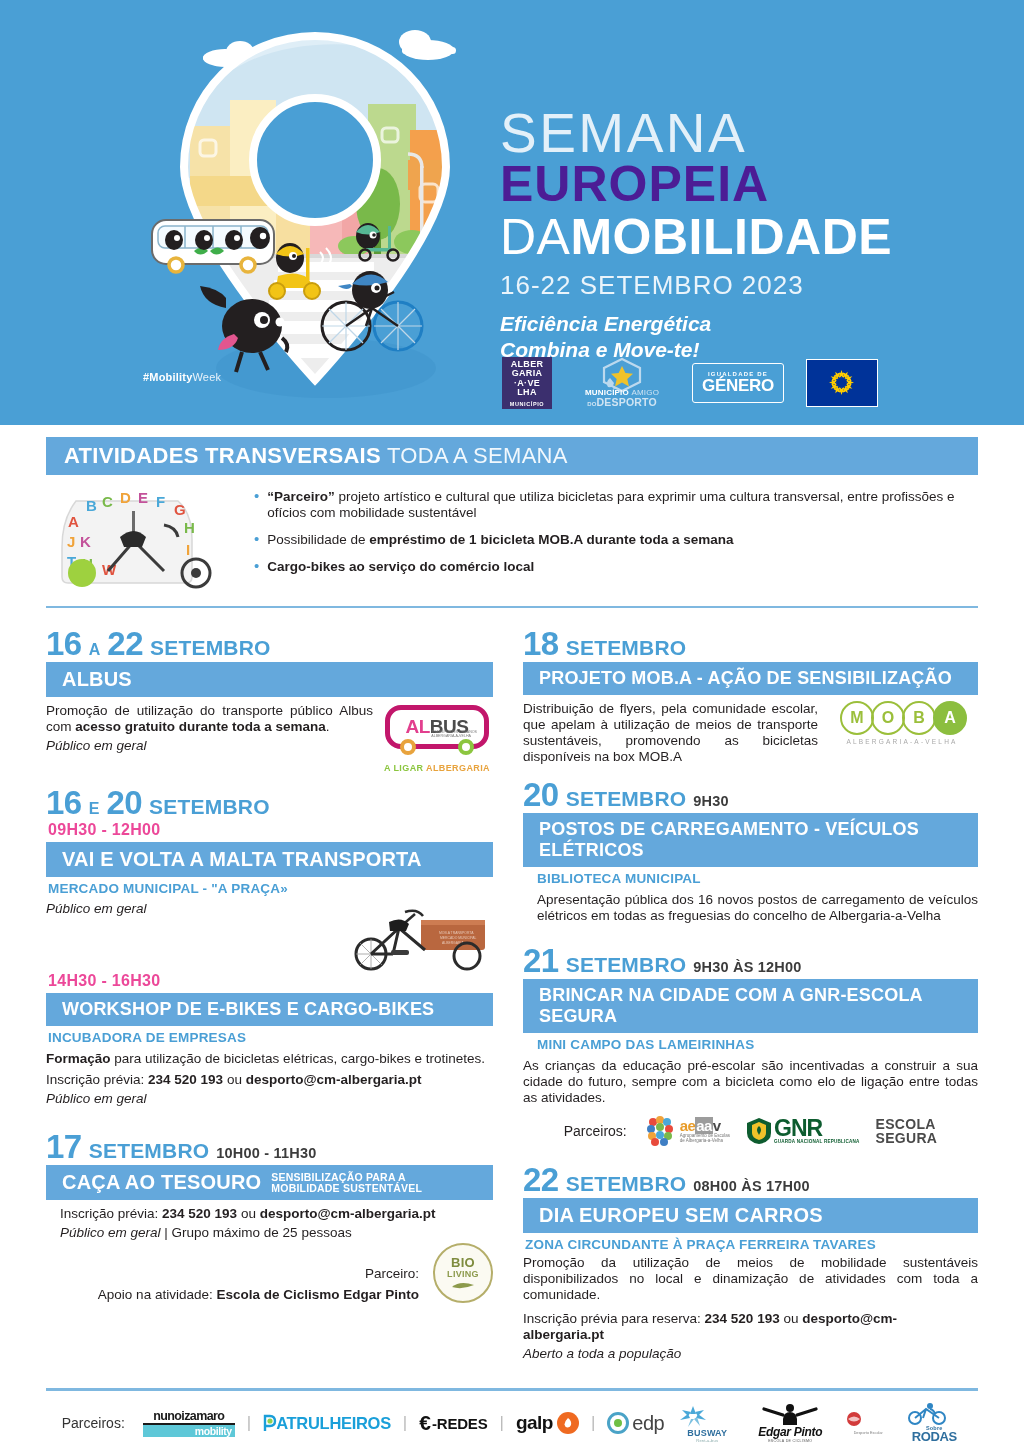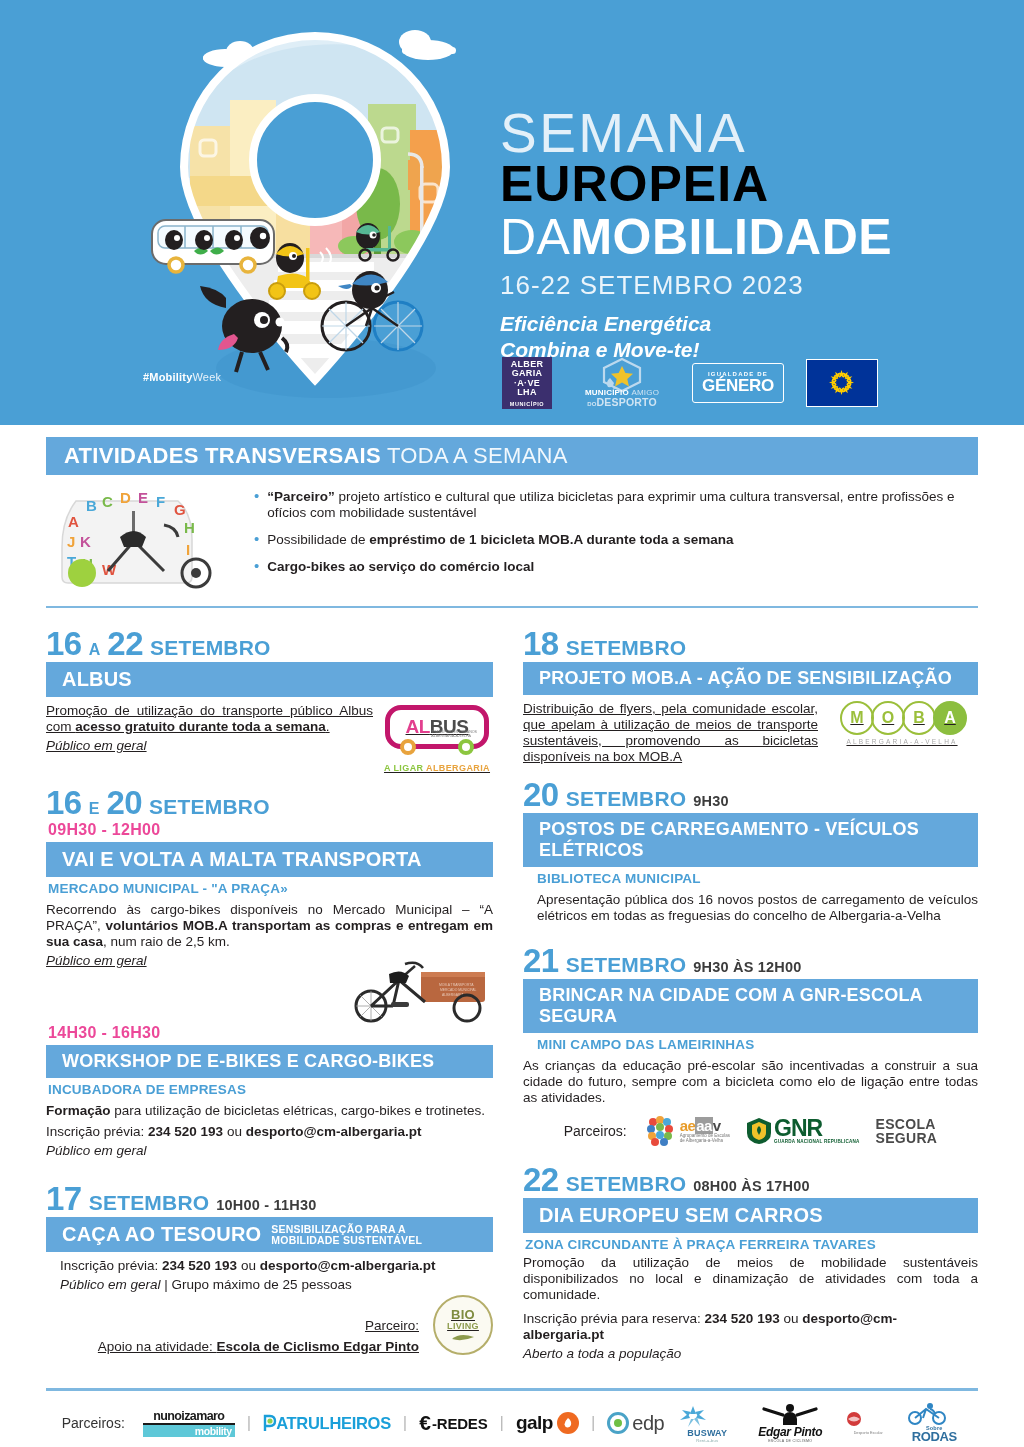--- a/index.html
+++ b/index.html
@@ -27,21 +27,21 @@
   .hashtag b { font-weight:bold; color:#ffffff; }
 
   .title-block { position:absolute; left:500px; top:108px; width:500px; }
   .t-semana {
     font-size:55px; line-height:50px; font-weight:300;
     letter-spacing:2.5px; color:#e3f0f9;
     font-family:"Liberation Sans", sans-serif;
   }
   .t-europeia {
     font-size:50px; line-height:52px; font-weight:bold;
-    letter-spacing:1px; color:#000000;
+    letter-spacing:1px; color:#4c1d95;
   }
   .t-damob { font-size:50px; line-height:54px; letter-spacing:.5px; color:#ffffff; }
   .t-damob .lite { font-weight:300; }
   .t-damob .bold { font-weight:bold; }
   .t-dates {
     margin-top:6px; font-size:26px; font-weight:300;
     letter-spacing:1px; color:#eaf4fb;
   }
   .t-slogan {
     margin-top:10px; font-size:21px; line-height:26px;
@@ -126,21 +126,21 @@
   .evt-bar.small-title { font-size:18px; }
 
   .venue { font-size:13.5px; font-weight:bold; color:#4a9fd5; letter-spacing:.2px; margin:4px 0 2px 2px; }
   .venue .paren { color:#8ec2e3; }
 
   .body-txt { font-size:13.5px; line-height:16px; margin-top:6px; }
   .body-txt.j { text-align:justify; }
   .body-txt b { font-weight:bold; }
   .ital { font-style:italic; }
 
-  .row-split { display:flex; align-items:flex-start; gap:8px;text-decoration:underline; }
+  .row-split { display:flex; align-items:flex-start; gap:8px; }
 
   
   .albus-logo { width:112px; flex:0 0 112px; text-align:center; padding-top:2px; }
   .albus-bus {
     width:104px; height:44px; border:5px solid #c2166b; border-radius:16px;
     position:relative; margin:0 auto;
     display:flex; align-items:center; justify-content:center;
   }
   .albus-bus .al { font-size:19px; font-weight:bold; color:#e23f8e; letter-spacing:-.5px; }
   .albus-bus .bus { font-size:19px; font-weight:bold; color:#4b4b4b; letter-spacing:-.5px; }
@@ -561,21 +561,20 @@
           <span class="num">16</span>
           <span class="conj">E</span>
           <span class="num">20</span>
           <span class="mon">SETEMBRO</span>
         </div>
         <div class="time-sub">09H30 - 12H00</div>
         <div class="evt-bar">
             <span>VAI E VOLTA A MALTA TRANSPORTA</span>
           </div>
         <div class="venue">MERCADO MUNICIPAL - "A PRAÇA»</div>
-        <div class="body-txt j"><span>Recorrendo às cargo-bikes disponíveis no Mercado Municipal – “A PRAÇA”, </span><b>voluntários MOB.A transportam as compras e entregam em sua casa</b><span>, num raio de 2,5 km.</span></div>
         <div class="row-split">
           <div class="body-txt ital" style="flex:1;margin-top:3px">Público em geral</div>
           <div class="cargo-art">
             <svg width="150" height="74" viewBox="0 0 150 74">
               <rect x="78" y="22" width="64" height="30" rx="3" fill="#b9673f"></rect>
               <rect x="78" y="22" width="64" height="5" fill="#cd7c52"></rect>
               <text x="96" y="36" font-size="3.4" fill="#e8c9b8" font-family="Liberation Sans, sans-serif">MOB.A TRANSPORTA</text>
               <text x="97" y="41" font-size="3.4" fill="#e8c9b8" font-family="Liberation Sans, sans-serif">MERCADO MUNICIPAL</text>
               <text x="99" y="46" font-size="3.4" fill="#e8c9b8" font-family="Liberation Sans, sans-serif">ALBERGARIA</text>
               <circle cx="28" cy="56" r="15" fill="none" stroke="#2b2b2b" stroke-width="3"></circle>

